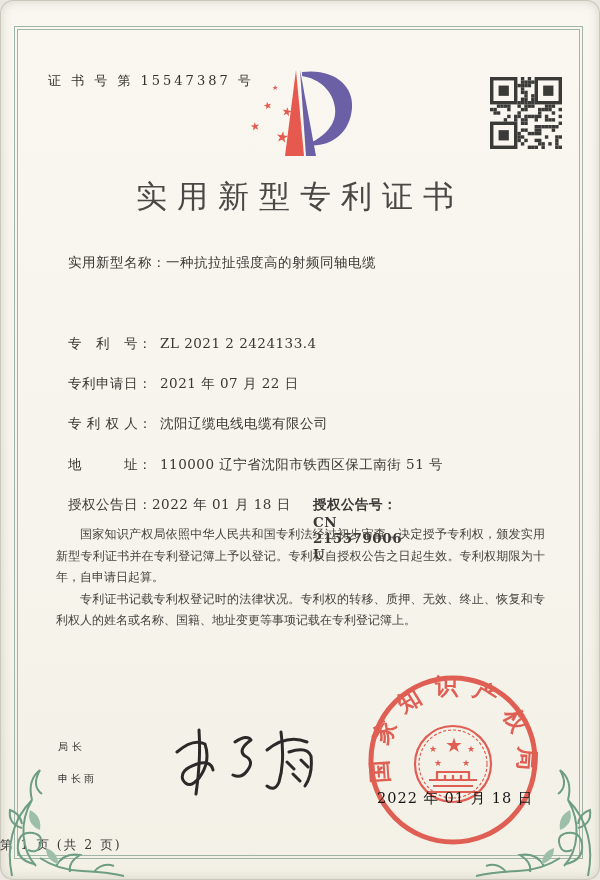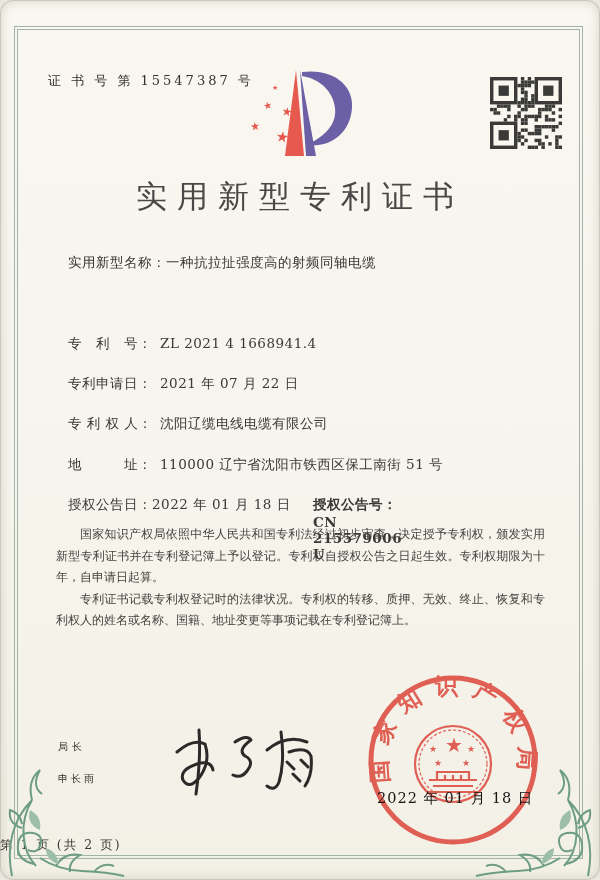--- a/index.html
+++ b/index.html
@@ -183,21 +183,21 @@
       <rect x="0.5" y="13.5" width="7" height="7" fill="none" stroke="#3a3a38" stroke-width="1"></rect>
       <rect x="2.5" y="15.5" width="3" height="3" fill="#3a3a38"></rect>
     </svg>
 
   <div class="title">实用新型专利证书</div>
 
   <div class="row r-name">
     <span class="lbl">实用新型名称：</span><span>一种抗拉扯强度高的射频同轴电缆</span>
   </div>
   <div class="row r-pat">
-    <span class="lbl">专　利　号：</span><span>ZL 2021 4 1668941.4</span>
+    <span class="lbl">专　利　号：</span><span>ZL 2021 2 2424133.4</span>
   </div>
   <div class="row r-file">
     <span class="lbl">专利申请日：</span><span>2021 年 07 月 22 日</span>
   </div>
   <div class="row r-owner">
     <span class="lbl">专 利 权 人：</span><span>沈阳辽缆电线电缆有限公司</span>
   </div>
   <div class="row r-addr">
     <span class="lbl">地　　　址：</span><span>110000 辽宁省沈阳市铁西区保工南街 51 号</span>
   </div>

